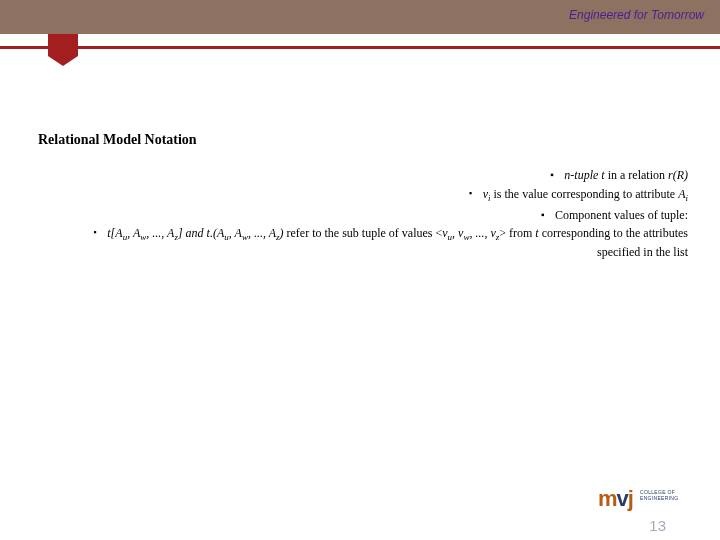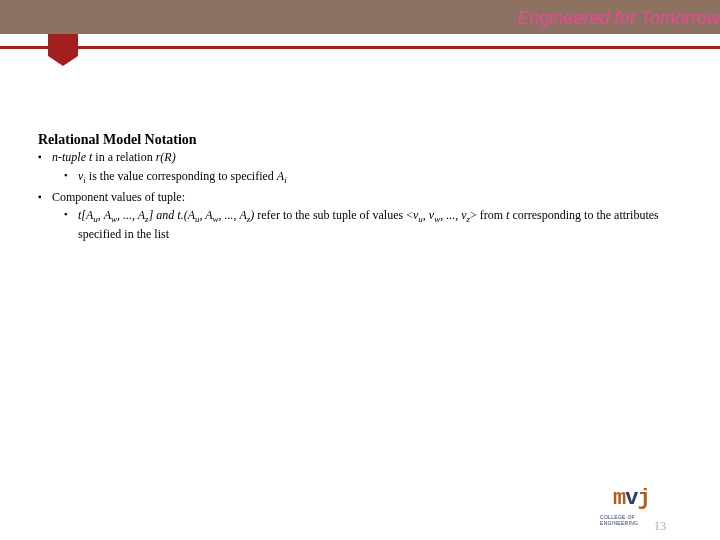--- a/index.html
+++ b/index.html
@@ -16,25 +16,25 @@
   .top-band {
     position: absolute;
     left: 0;
     top: 0;
     width: 100%;
     height: 34px;
     background: #8d7161;
   }
   .tagline {
     position: absolute;
-    right: 0;
+    right: 16px;
     top: 8px;
     font-family: Arial, Helvetica, sans-serif;
-    font-size: 18px;
-    color: #ec4899;
+    font-size: 12px;
+    color: #4c1d95;
     font-style: italic;
   }
   .red-line {
     position: absolute;
     left: 0;
     top: 46px;
     width: 100%;
     height: 3px;
     background: #a31e1e;
   }
@@ -60,25 +60,27 @@
     position: absolute;
     left: 38px;
     top: 130px;
     width: 650px;
     font-size: 12px;
     line-height: 1.38;
   }
   .title {
     font-weight: bold;
     font-size: 14px;
+    margin-bottom: 18px;
   }
   ul.b1 {
     list-style: none;
     padding-left: 14px;
     margin: 0;
+    text-align: right;
   }
   ul.b1 > li::before {
     content: "▪";
     position: absolute;
     margin-left: -14px;
     font-size: 10px;
     line-height: 1.6;
   }
   ul.b1 > li {
     margin-bottom: 2px;
@@ -102,67 +104,66 @@
   sub { font-size: 0.75em; vertical-align: sub; font-style: italic; }
 
   .logo {
     position: absolute;
     right: 22px;
     bottom: 22px;
     width: 100px;
     height: 32px;
   }
   .logo-mvj {
-    font-family: Liberation Mono, monospace;
+    font-family: Liberation Sans, sans-serif;
     font-weight: bold;
     font-size: 22px;
     letter-spacing: -1px;
-    margin-left: 15px;
   }
   .logo-mvj .m  { color: #b85b17; }
   .logo-mvj .v  { color: #2b3a67; }
   .logo-mvj .j  { color: #b85b17; }
   .logo-sub {
     font-family: Arial, Helvetica, sans-serif;
     font-size: 5px;
     color: #2b3a67;
     letter-spacing: 0.3px;
     margin-left: 2px;
     line-height: 1.1;
     display: inline-block;
     vertical-align: top;
     margin-top: 4px;
   }
   .pagenum {
     position: absolute;
     right: 54px;
     bottom: 6px;
-    font-family: Liberation Serif, serif;
-    font-size: 12px;
+    font-family: Liberation Sans, sans-serif;
+    font-size: 15px;
     color: #a9a9c0;
   }
 </style>
 </head>
 <body>
 
 <div class="top-band"></div>
 <div class="tagline">Engineered for Tomorrow</div>
 <div class="red-line"></div>
 <div class="notch"></div>
 <div class="notch-tri"></div>
 
 <div class="content">
   <div class="title">Relational Model Notation</div>
 
   <ul class="b1">
     <li>
       <span class="it">n-tuple t</span><span> in a relation </span><span class="it">r(R)</span>
       <ul class="b2">
         <li>
-          <span class="it">v</span><sub>i</sub><span> is the value corresponding to specified </span><span class="it">A</span><sub>i</sub>
+          <span class="it">v</span><sub>i</sub><span> is the value corresponding to attribute </span><span class="it">A</span><sub>i</sub>
         </li>
       </ul>
     </li>
     <li>
       <span>Component values of tuple:</span>
       <ul class="b2">
         <li>
           <span class="it">t[A</span><sub>u</sub><span class="it">, A</span><sub>w</sub><span class="it">, ..., A</span><sub>z</sub><span class="it">] and </span><span class="it">t.(A</span><sub>u</sub><span class="it">, A</span><sub>w</sub><span class="it">, ..., A</span><sub>z</sub><span class="it">)</span><span> refer to the sub tuple of values &lt;</span><span class="it">v</span><sub>u</sub><span class="it">, v</span><sub>w</sub><span class="it">, ..., v</span><sub>z</sub><span>&gt; from </span><span class="it">t</span><span> corresponding to the attributes specified in the list</span>
         </li>
       </ul>

